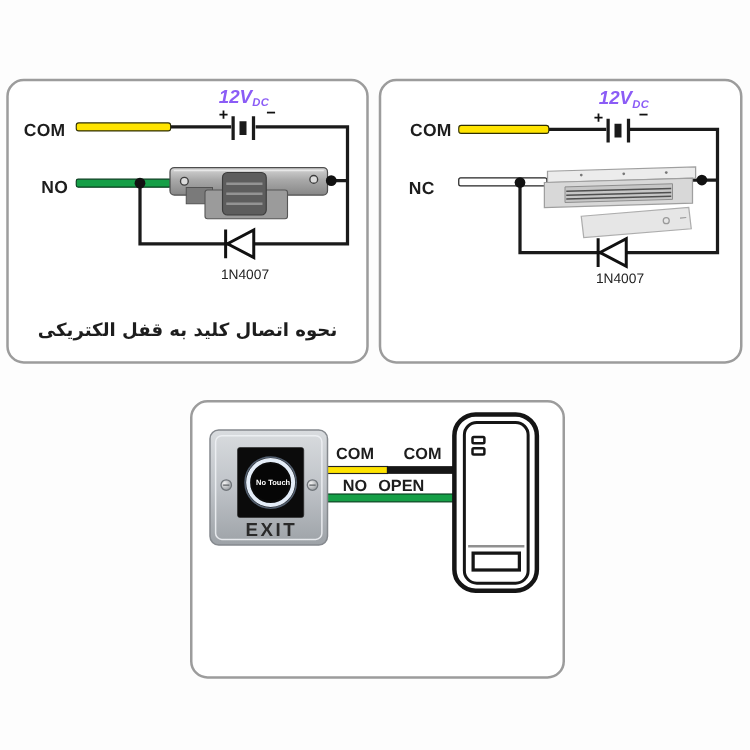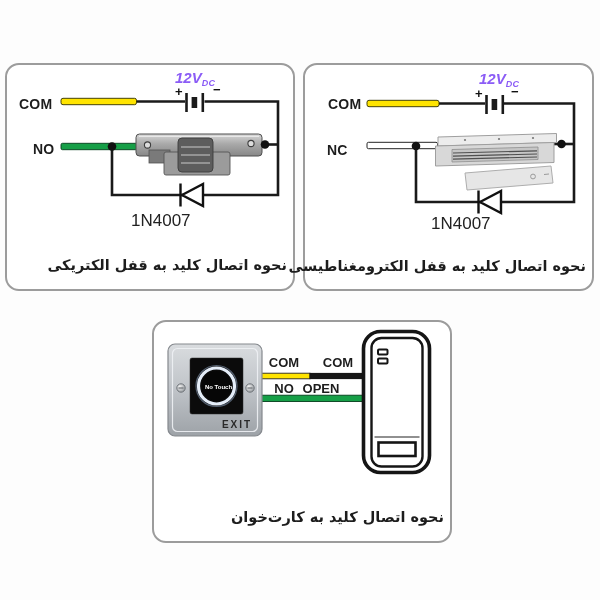--- a/index.html
+++ b/index.html
@@ -11,28 +11,28 @@
   #panel-magnetic{left:303px;top:63px;width:291px;height:228px;}
   #panel-reader{left:152px;top:320px;width:300px;height:223px;}
   .panel svg{position:absolute;left:0;top:0;}
   .lbl{position:absolute;font-weight:bold;font-size:14px;line-height:14px;color:var(--text,#1d1d1d);
        letter-spacing:.2px;}
   .wlbl{position:absolute;font-weight:bold;font-size:13px;line-height:13px;color:var(--text,#1d1d1d);
         text-align:center;}
   .v12{position:absolute;font-weight:bold;font-size:15px;line-height:16px;color:#8b5cf6;font-style:italic;}
   .v12 sub{font-size:9px;font-weight:bold;vertical-align:-3px;letter-spacing:.3px;}
   .sign{position:absolute;font-weight:bold;font-size:13px;line-height:12px;color:#111;}
-  .part{position:absolute;font-size:17px;line-height:15px;color:#222;text-align:left;}
-  .caption{position:absolute;left:6px;right:6px;direction:rtl;
+  .part{position:absolute;font-size:11px;line-height:15px;color:#222;text-align:center;}
+  .caption{position:absolute;left:6px;right:6px;text-align:center;direction:rtl;
            font-family:"DejaVu Sans",sans-serif;font-weight:bold;font-size:14.5px;
            line-height:18px;color:var(--text,#1d1d1d);white-space:nowrap;}
   .notouch{position:absolute;color:#ffffff;font-size:6px;line-height:7px;font-weight:bold;
            text-align:center;white-space:nowrap;}
-  .exit{position:absolute;text-align:center;font-weight:bold;font-size:10px;line-height:12px;
-        letter-spacing:2px;color:#2a2a2a;margin-left:20px;}
+  .exit{position:absolute;text-align:center;font-weight:bold;font-size:15px;line-height:12px;
+        letter-spacing:2px;color:#2a2a2a;}
 </style>
 </head>
 <body>
 
 <div class="canvas">
 
   <section class="panel" id="panel-electric">
     <svg width="286" height="224" viewBox="2 2 286 224">
       <defs>
         <linearGradient id="gBar1" x1="0" y1="0" x2="0" y2="1">
@@ -113,21 +113,20 @@
       </g>
       <circle cx="113" cy="83" r="4.3" fill="#111"></circle>
       <circle cx="258.5" cy="81" r="4.3" fill="#111"></circle>
     </svg>
     <div class="lbl" style="left:23px;top:32px">COM</div>
     <div class="lbl" style="left:22px;top:78px">NC</div>
     <div class="v12" style="left:174px;top:6px"><span>12V</span><sub>DC</sub></div>
     <div class="sign" style="left:170px;top:23px">+</div>
     <div class="sign" style="left:206px;top:21px">−</div>
     <div class="part" style="left:126px;top:151px;width:130px">1N4007</div>
-    <div class="caption" style="top:192px">نحوه اتصال کلید به قفل الکترومغناطیسی</div>
   </section>
 
   <section class="panel" id="panel-reader">
     <svg width="296" height="219" viewBox="2 2 296 219">
       <defs>
         <linearGradient id="gPlate" x1="0" y1="0" x2="0" y2="1">
           <stop offset="0" stop-color="#d9dcdf"></stop>
             <stop offset="0.5" stop-color="#bfc3c8"></stop>
             <stop offset="1" stop-color="#9da2a7"></stop>
         </linearGradient>
@@ -159,16 +158,15 @@
         <line x1="222.5" y1="117" x2="267.5" y2="117" stroke="#909090" stroke-width="2"></line>
         <rect x="226.5" y="122.5" width="37" height="13.5" fill="#ffffff" stroke="#151515" stroke-width="2.6"></rect>
       </g>
     </svg>
     <div class="notouch" style="left:46px;top:62px;width:37px">No Touch</div>
     <div class="exit" style="left:16px;top:97px;width:94px">EXIT</div>
     <div class="wlbl" style="left:107px;top:34px;width:46px">COM</div>
     <div class="wlbl" style="left:160px;top:34px;width:48px">COM</div>
     <div class="wlbl" style="left:107px;top:60px;width:46px">NO</div>
     <div class="wlbl" style="left:142px;top:60px;width:50px">OPEN</div>
-    <div class="caption" style="top:186px">نحوه اتصال کلید به کارت‌خوان</div>
   </section>
 
 </div>
 
 </body></html>

